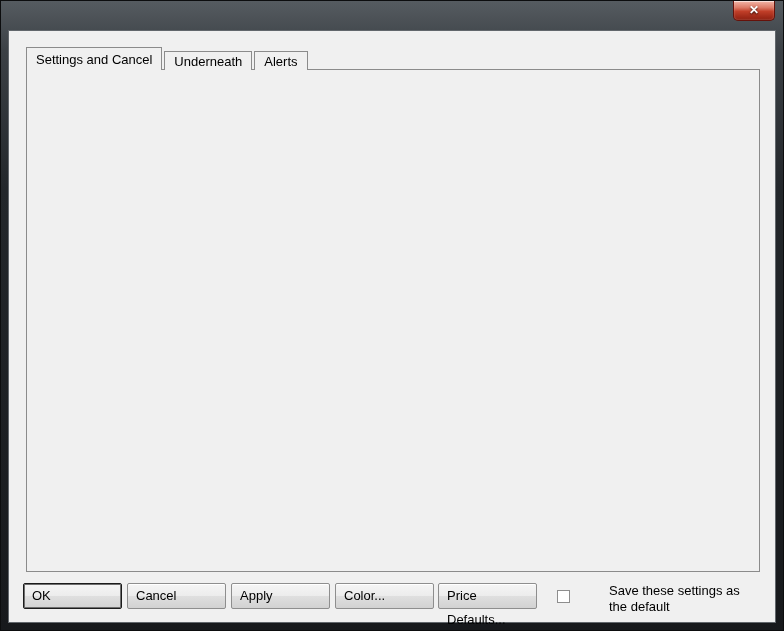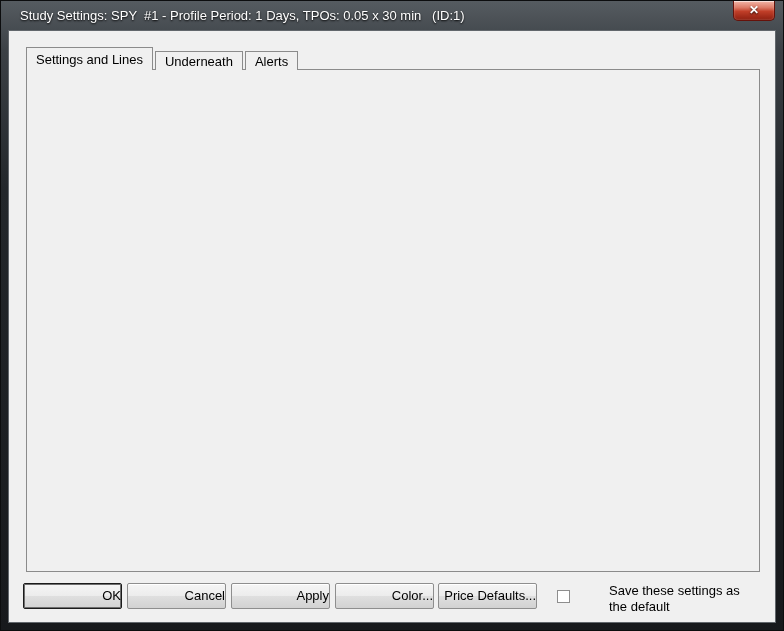--- a/index.html
+++ b/index.html
@@ -48,23 +48,24 @@
   }
   .combo .combo-text { position:absolute; left:4px; top:2px; white-space:nowrap; }
   .combo .combo-btn {
     position:absolute; right:1px; top:1px; bottom:1px; width:17px;
     background:linear-gradient(180deg,#f4f4f4,#d9d9d9); border:1px solid #9a9a9a;
     font-size:7px; color:#333; text-align:center; line-height:18px; cursor:pointer;
   }
   .textinput { position:absolute; height:22px; background:#fff; border:1px solid #7b828a; padding:2px 4px; }
   .btn {
     position:absolute; background:linear-gradient(180deg,#f5f5f5 0%,#ececec 50%,#dfdfdf 51%,#d2d2d2 100%);
-    border:1px solid #8e8e8e; border-radius:2px; text-align:right; cursor:pointer;
+    border:1px solid #8e8e8e; border-radius:2px; text-align:left; cursor:pointer;
     font-family:"Liberation Sans",sans-serif; font-size:13px; color:#000;
     box-shadow:inset 0 1px 0 #fff;
+    padding-left:8px;
   }
   .btn.default { border:1px solid #1b1b1b; box-shadow:0 0 0 1px #6e6e6e inset, inset 0 1px 0 #fff; }
   .checkrow { position:absolute; display:flex; align-items:center; cursor:pointer; }
   .checkbox {
     width:13px; height:13px; background:#fff; border:1px solid #8e8e8e; flex:0 0 13px; margin-right:7px;
   }
   .checklabel { line-height:15px; }
 
   
   .inputs-table {
@@ -119,30 +120,29 @@
   .footer-btn { height:26px; width:99px; line-height:24px; }
   .save-check { position:absolute; left:548px; top:552px; display:flex; cursor:pointer; }
   .save-check .checkbox { margin-top:7px; }
   .save-check .checklabel { width:132px; line-height:16px;margin-left:32px; }
 </style>
 </head>
 <body>
 
 <div class="frame">
   <div class="titlebar">
-    <div class="title-text">Study Settings: SPY  #1 - Profile Period: 1 Days, TPOs: 0.05 x 30 min   (ID:1)</div>
     <div class="close-btn">
       <span>✕</span>
     </div>
   </div>
 
   <div class="client">
 
     <div class="tabs">
-      <div class="tab active">Settings and Lines</div>
+      <div class="tab active">Settings and Cancel</div>
       <div class="tab">Underneath</div>
       <div class="tab">Alerts</div>
     </div>
     <div class="tabpanel"></div>
 
     <div class="lbl" style="left:29px; top:70px;">Standard Precedence</div>
 
     <div class="lbl" style="left:29px; top:102px;">Based On:</div>
     <div class="combo" style="left:28px; top:118px; width:211px;">
       <span class="combo-text">&lt;Main Price Graph&gt;</span>

